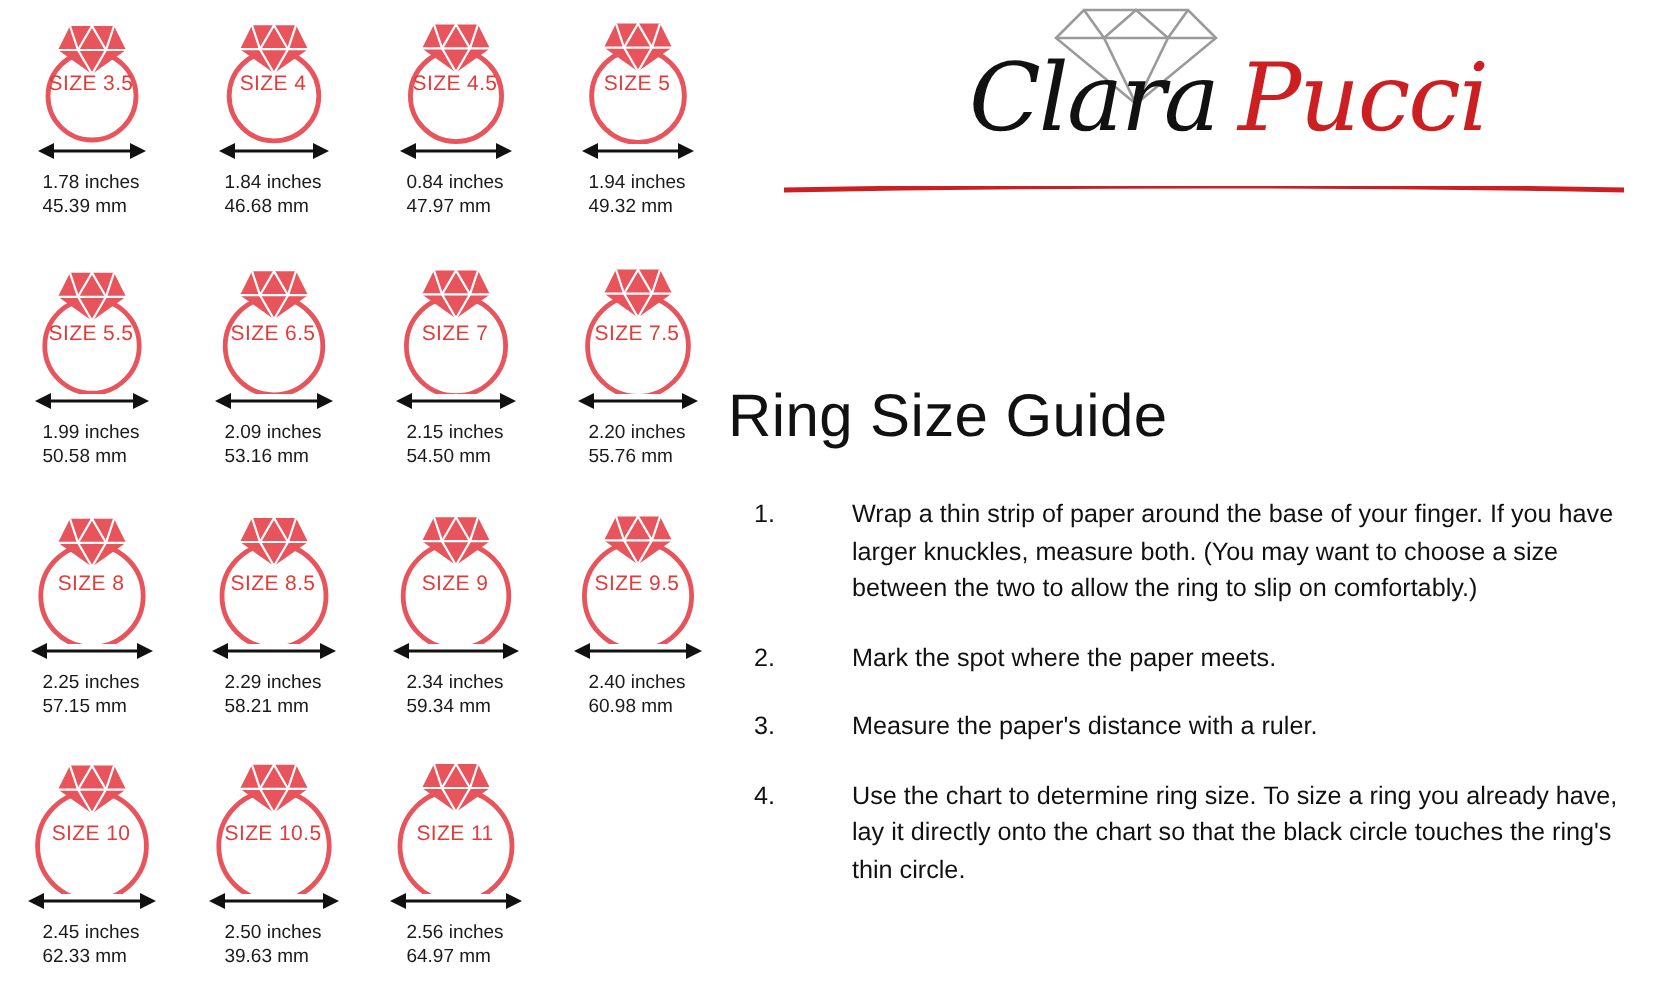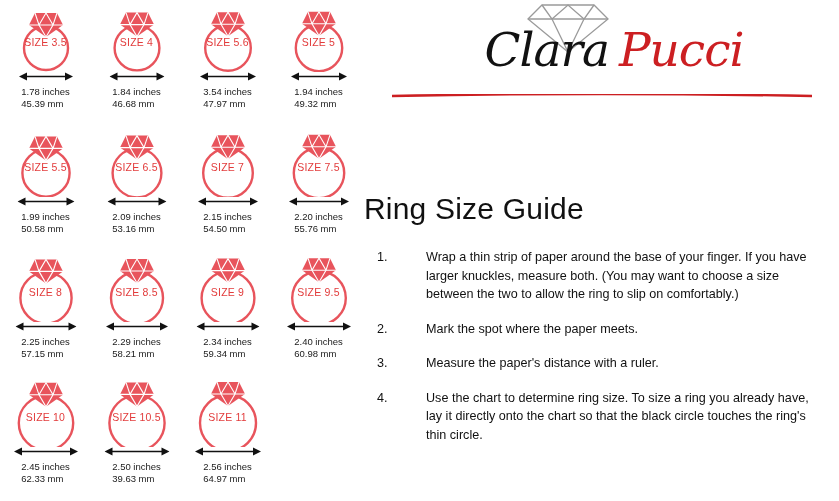--- a/index.html
+++ b/index.html
@@ -189,28 +189,28 @@
         </div>
       </div>
       <div class="cell">
         <div class="ring-art"><svg width="88" height="70" viewBox="0 0 88 70">
             <circle cx="44" cy="46" r="22.8" fill="none" stroke="#e8545c" stroke-width="2.4"></circle>
             <path d="M27 22.2 L33 10.2 L55 10.2 L61 22.2 L44 34.2 Z" fill="#e8545c"></path>
             <path d="M27 22.2 L61 22.2" stroke="#ffffff" stroke-width="1.1" fill="none"></path>
             <path d="M33 10.2 L37 22.2 L44 34.2 L51 22.2 L55 10.2" stroke="#ffffff" stroke-width="1.1" fill="none"></path>
             <path d="M37 22.2 L44 10.2 L51 22.2" stroke="#ffffff" stroke-width="1.1" fill="none"></path>
           </svg></div>
-        <div class="size-label">SIZE 5.6</div>
+        <div class="size-label">SIZE 4.5</div>
         <div class="arrow"><svg width="56" height="11" viewBox="0 0 56 11">
             <path d="M5 5.5 L51 5.5" stroke="#111" stroke-width="1.4"></path>
             <path d="M0 5.5 L8 1.5 L8 9.5 Z" fill="#111"></path>
             <path d="M56 5.5 L48 1.5 L48 9.5 Z" fill="#111"></path>
           </svg></div>
         <div class="measure">
-          <div>3.54 inches</div>
+          <div>0.84 inches</div>
           <div>47.97 mm</div>
         </div>
       </div>
       <div class="cell">
         <div class="ring-art"><svg width="88" height="70" viewBox="0 0 88 70">
             <circle cx="44" cy="46" r="23.2" fill="none" stroke="#e8545c" stroke-width="2.4"></circle>
             <path d="M27 21.8 L33 9.8 L55 9.8 L61 21.8 L44 33.8 Z" fill="#e8545c"></path>
             <path d="M27 21.8 L61 21.8" stroke="#ffffff" stroke-width="1.1" fill="none"></path>
             <path d="M33 9.8 L37 21.8 L44 33.8 L51 21.8 L55 9.8" stroke="#ffffff" stroke-width="1.1" fill="none"></path>
             <path d="M37 21.8 L44 9.8 L51 21.8" stroke="#ffffff" stroke-width="1.1" fill="none"></path>

